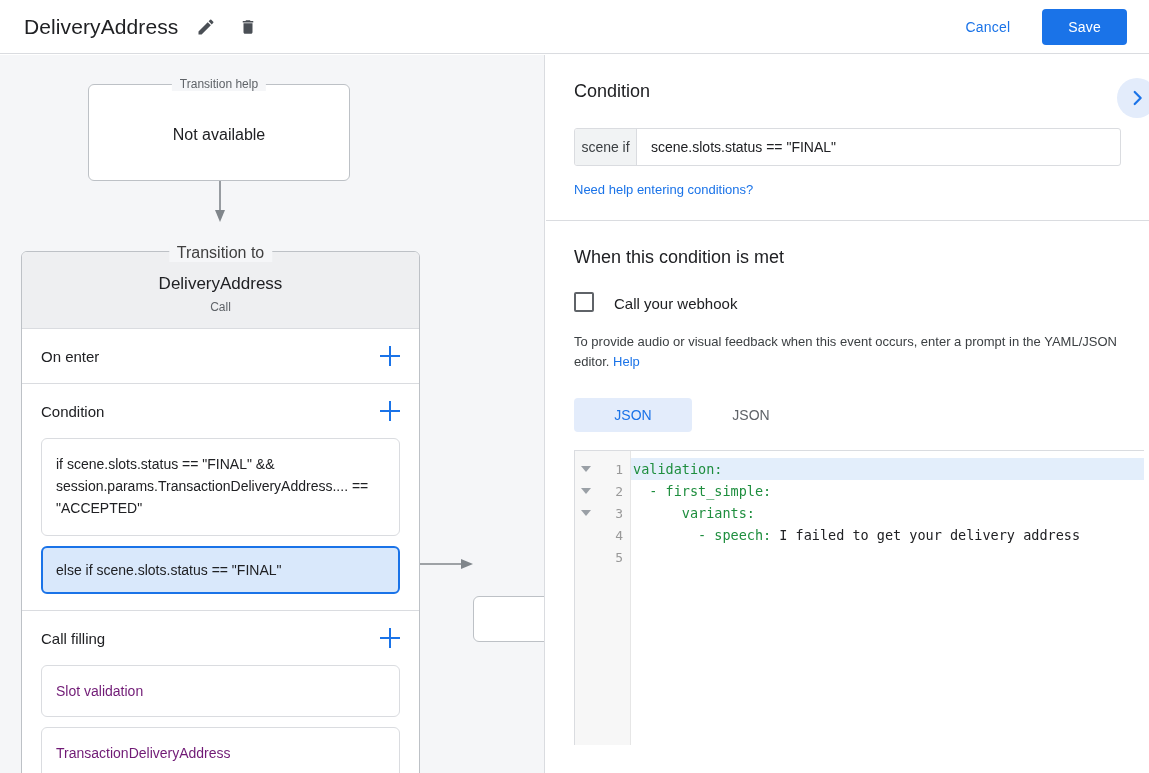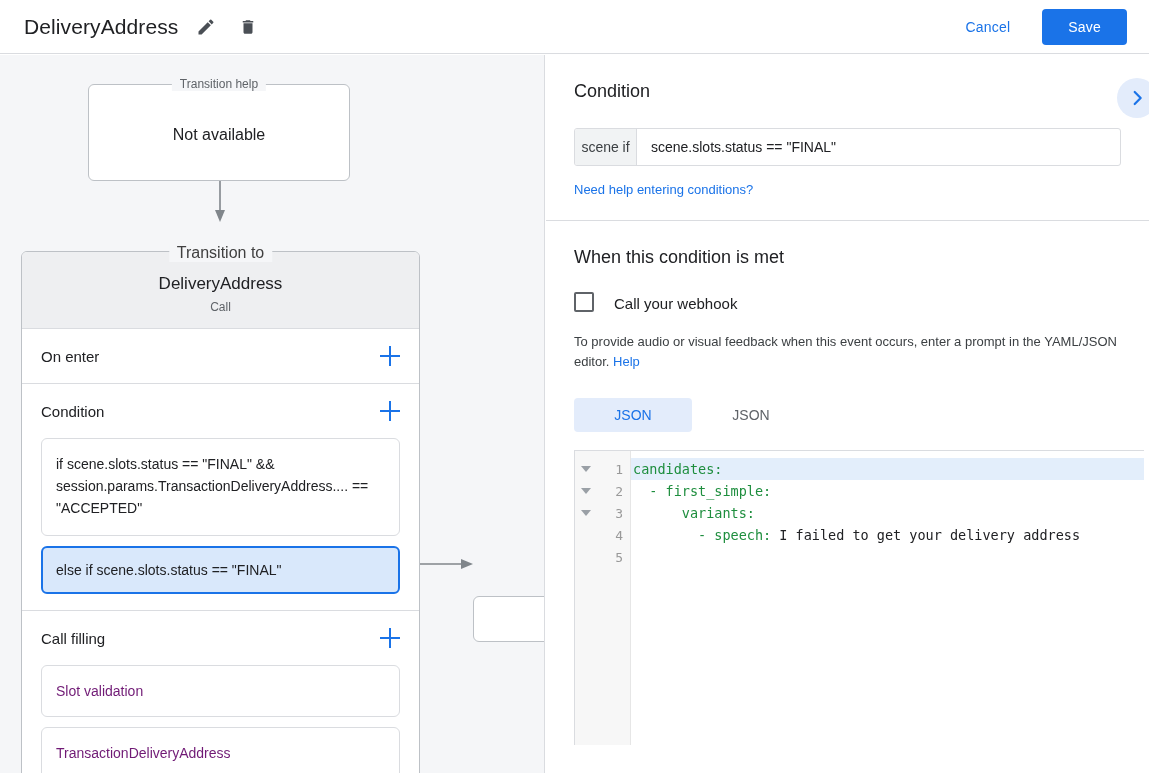--- a/index.html
+++ b/index.html
@@ -383,21 +383,21 @@
             <div class="gutter-row">
               <div class="fold"></div>
               <div class="lnum">4</div>
             </div>
             <div class="gutter-row">
               <div class="fold"></div>
               <div class="lnum">5</div>
             </div>
           </div>
         <div class="code" id="codearea">
-            <div class="code-row hl"><span class="tok-key">candidates:</span><span class="tok-plain"></span></div>
+            <div class="code-row hl"><span class="tok-key">validation:</span><span class="tok-plain"></span></div>
             <div class="code-row"><span class="tok-key">  - first_simple:</span><span class="tok-plain"></span></div>
             <div class="code-row"><span class="tok-key">      variants:</span><span class="tok-plain"></span></div>
             <div class="code-row"><span class="tok-key">        - speech:</span><span class="tok-plain"> I failed to get your delivery address</span></div>
             <div class="code-row"><span class="tok-key"></span><span class="tok-plain"></span></div>
           </div>
       </div>
     </div>
   </div>
 </div>
 

